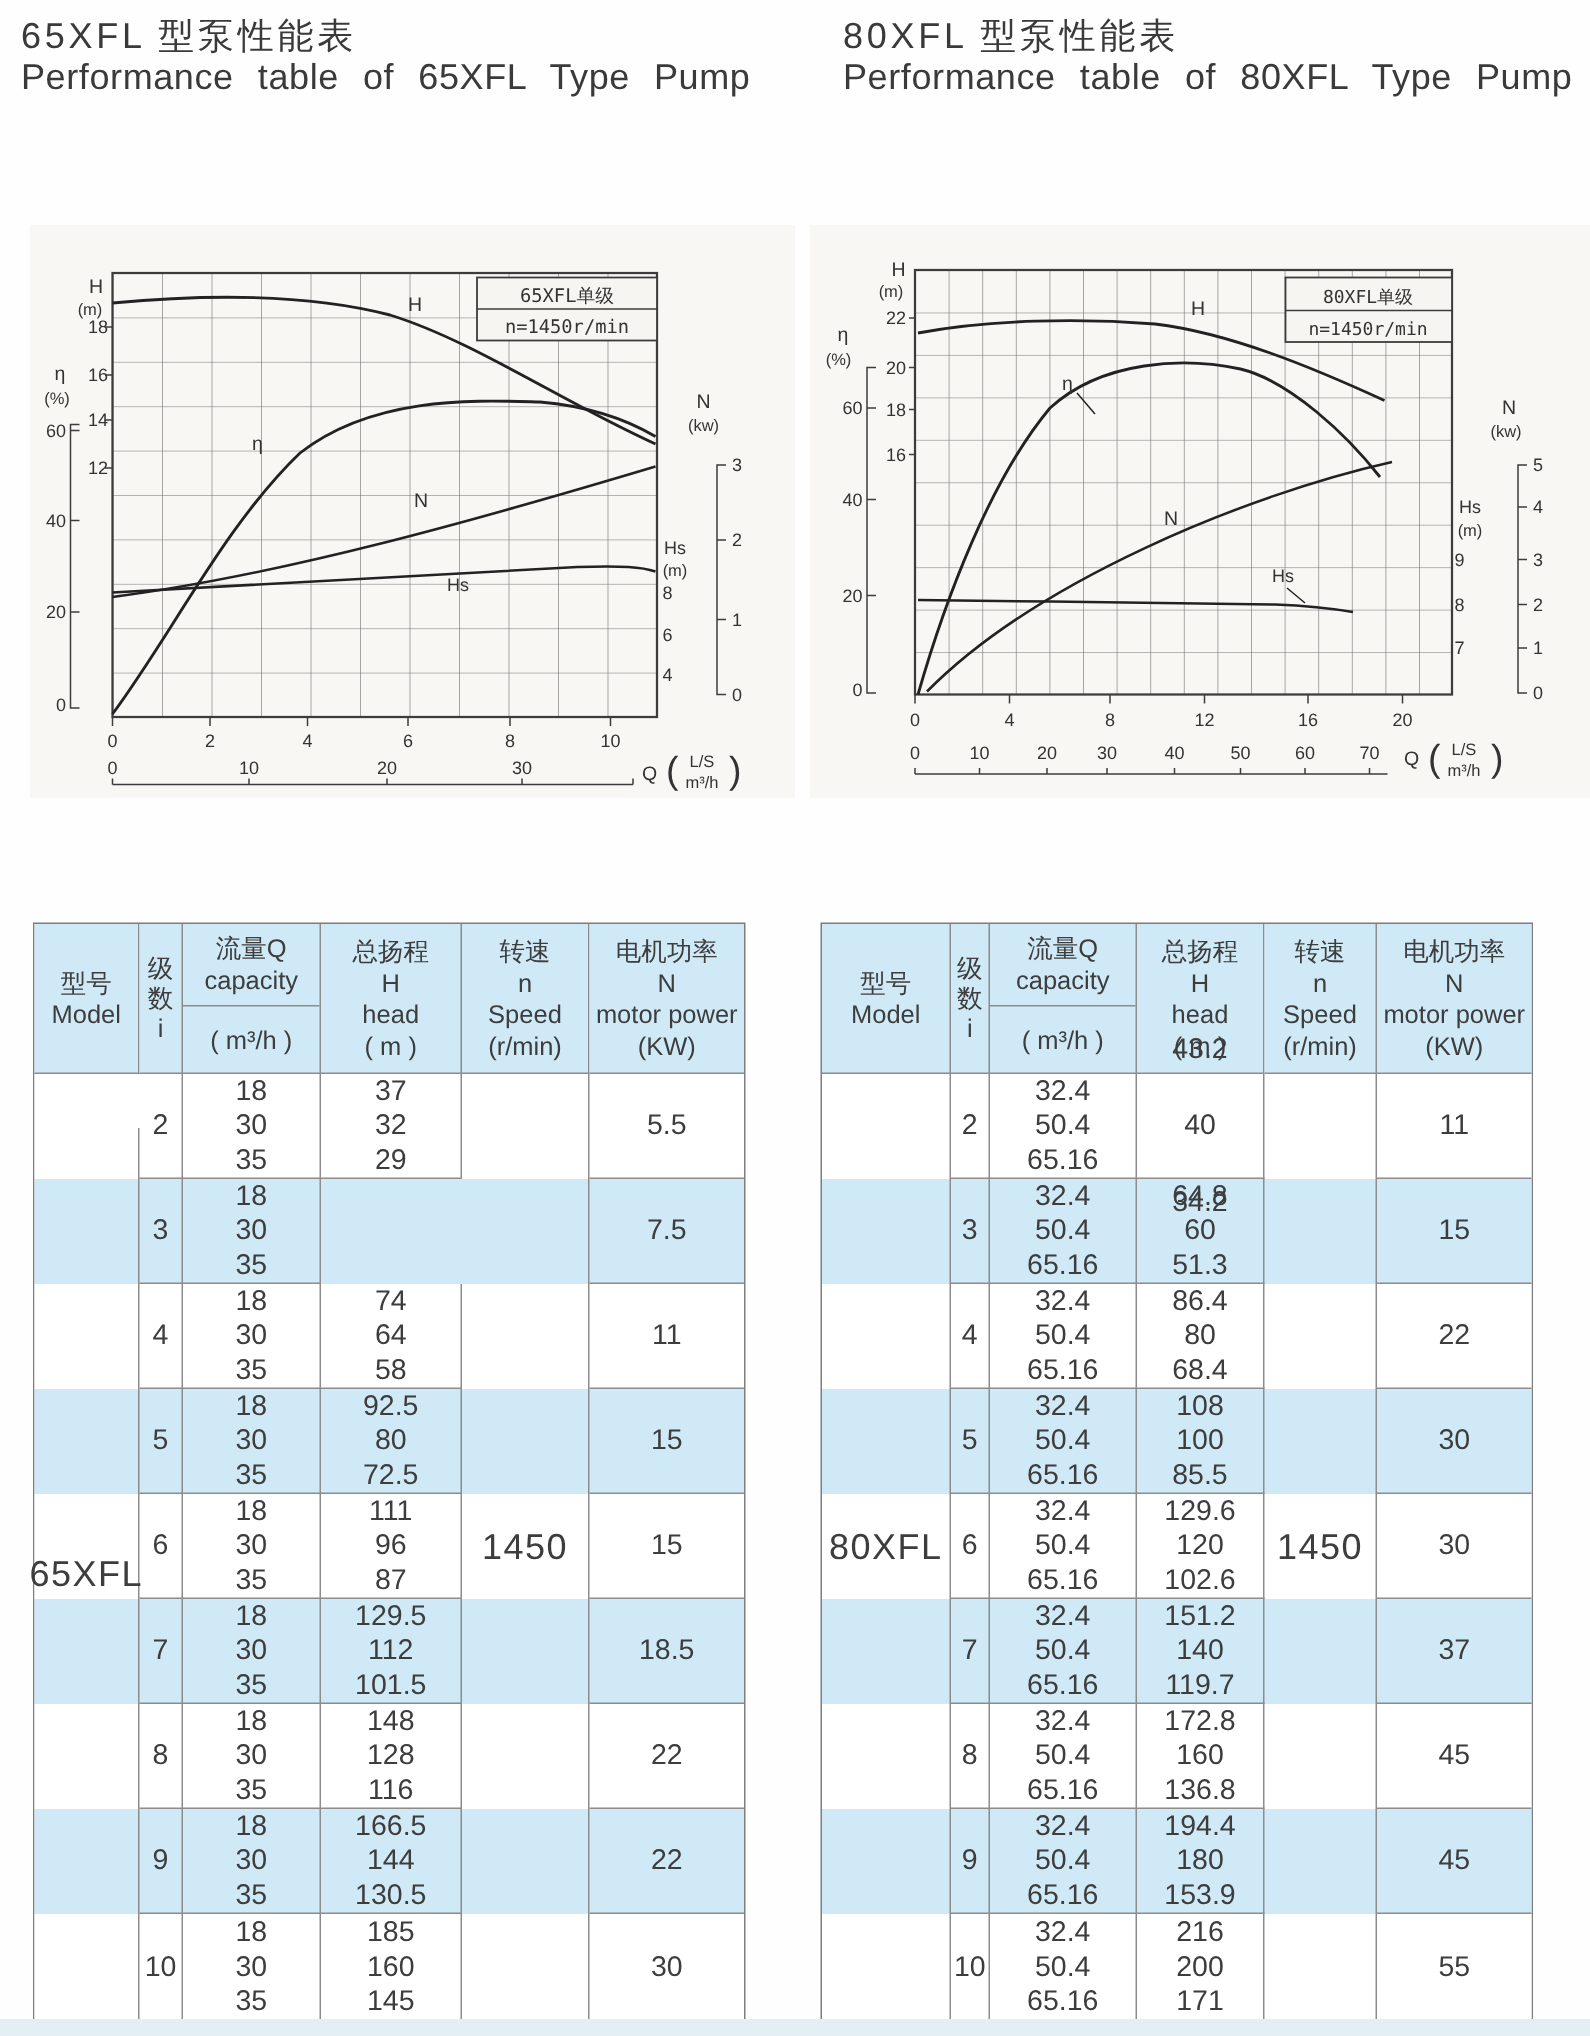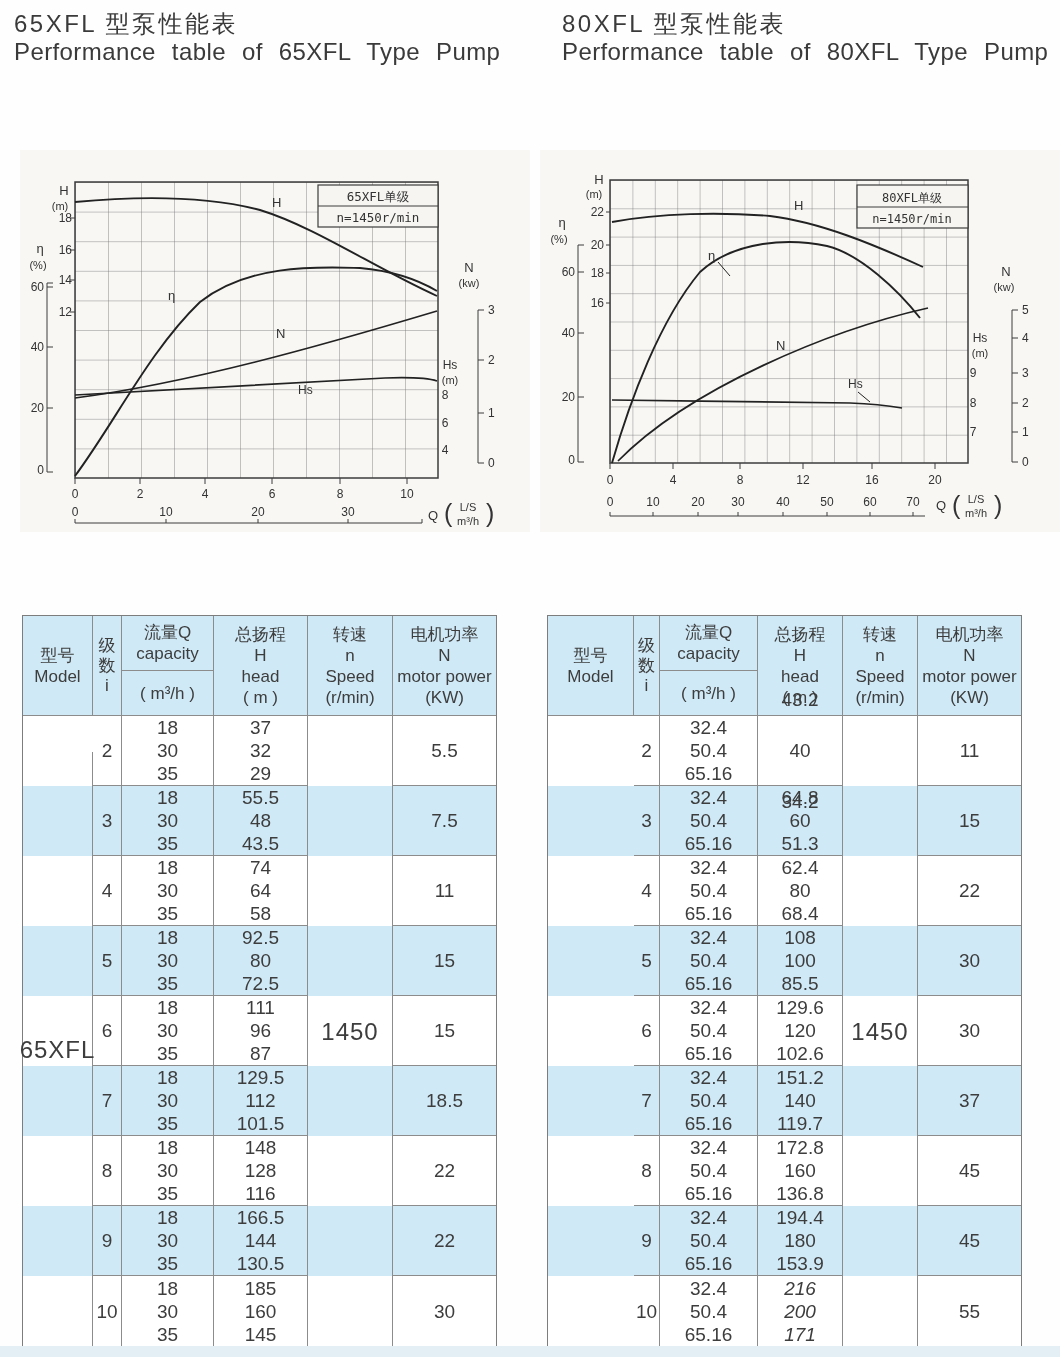--- a/index.html
+++ b/index.html
@@ -284,25 +284,20 @@
           <div>32</div>
           <div>29</div>
         </div>
         <div class="cell  bB" style="grid-area: 2 / 6;">5.5</div>
         <div class="cell bR bB" style="grid-area: 3 / 2;">3</div>
         <div class="cell bR bB" style="grid-area: 3 / 3;">
           <div>18</div>
           <div>30</div>
           <div>35</div>
         </div>
-        <div class="cell bR bB" style="grid-area: 3 / 4;">
-          <div>55.5</div>
-          <div>48</div>
-          <div>43.5</div>
-        </div>
         <div class="cell  bB" style="grid-area: 3 / 6;">7.5</div>
         <div class="cell bR bB" style="grid-area: 4 / 2;">4</div>
         <div class="cell bR bB" style="grid-area: 4 / 3;">
           <div>18</div>
           <div>30</div>
           <div>35</div>
         </div>
         <div class="cell bR bB" style="grid-area: 4 / 4;">
           <div>74</div>
           <div>64</div>
@@ -413,20 +408,21 @@
           <div>n</div>
         <div>Speed</div>
           <div>(r/min)</div>
       </div>
       <div class="cell hcell bB" style="grid-area:1/6;">
         <div>电机功率</div>
           <div>N</div>
         <div>motor power</div>
           <div>(KW)</div>
       </div>
+      <div class="cell bR modelcell" style="grid-area:2/1/span 9;">80XFL</div>
       <div class="cell bR speedcell" style="grid-area:2/5/span 9;">1450</div>
     <div class="cell bR bB" style="grid-area: 2 / 2;">2</div>
         <div class="cell bR bB" style="grid-area: 2 / 3;">
           <div>32.4</div>
           <div>50.4</div>
           <div>65.16</div>
         </div>
         <div class="cell bR bB" style="grid-area: 2 / 4; gap: 28px;">
           <div>43.2</div>
           <div>40</div>
@@ -445,21 +441,21 @@
           <div>51.3</div>
         </div>
         <div class="cell  bB" style="grid-area: 3 / 6;">15</div>
         <div class="cell bR bB" style="grid-area: 4 / 2;">4</div>
         <div class="cell bR bB" style="grid-area: 4 / 3;">
           <div>32.4</div>
           <div>50.4</div>
           <div>65.16</div>
         </div>
         <div class="cell bR bB" style="grid-area: 4 / 4;">
-          <div>62.4</div>
+          <div>86.4</div>
           <div>80</div>
           <div>68.4</div>
         </div>
         <div class="cell  bB" style="grid-area: 4 / 6;">22</div>
         <div class="cell bR bB" style="grid-area: 5 / 2;">5</div>
         <div class="cell bR bB" style="grid-area: 5 / 3;">
           <div>32.4</div>
           <div>50.4</div>
           <div>65.16</div>
         </div>
@@ -516,21 +512,21 @@
           <div>180</div>
           <div>153.9</div>
         </div>
         <div class="cell  bB" style="grid-area: 9 / 6;">45</div>
         <div class="cell bR" style="grid-area: 10 / 2;">10</div>
         <div class="cell bR" style="grid-area: 10 / 3;">
           <div>32.4</div>
           <div>50.4</div>
           <div>65.16</div>
         </div>
-        <div class="cell bR" style="grid-area: 10 / 4; font-style: italic;">
+        <div class="cell bR" style="grid-area: 10 / 4;">
           <div>216</div>
           <div>200</div>
           <div>171</div>
         </div>
         <div class="cell " style="grid-area: 10 / 6;">55</div>
       </div>
   </div>
 
   <div id="footer-strip"></div>
 </div>

